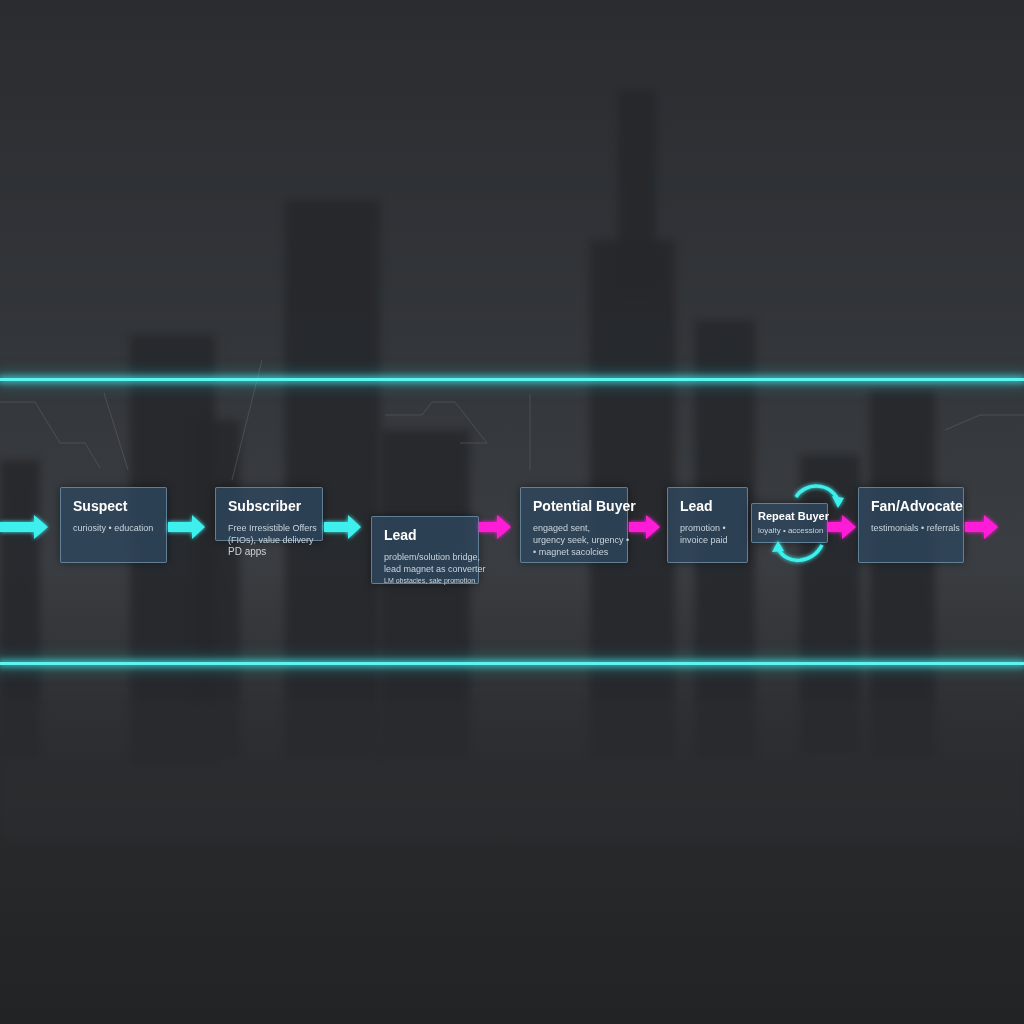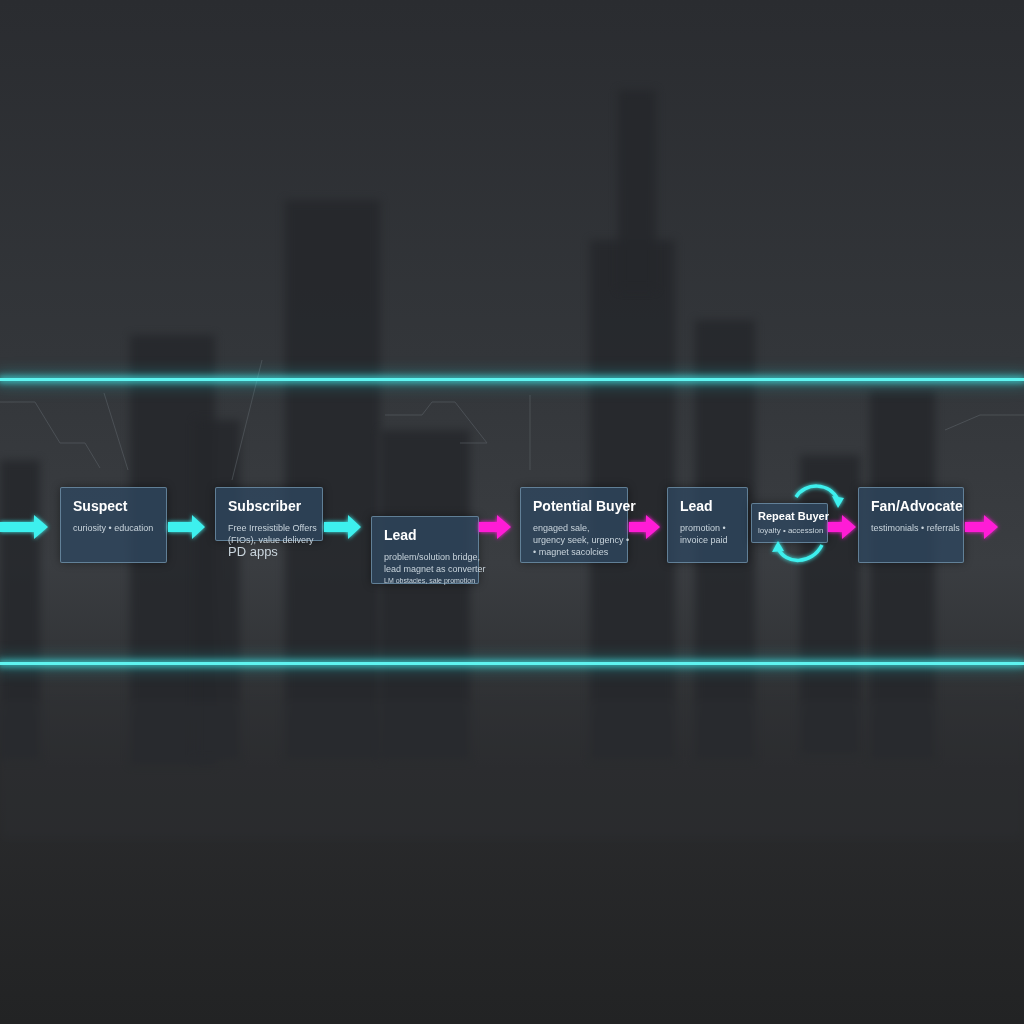--- a/index.html
+++ b/index.html
@@ -66,33 +66,33 @@
 
 <div class="stage" style="left:60px;top:487px;width:107px;height:76px;">
   <div class="title">Suspect</div>
   <div class="desc">curiosity • education</div>
 </div>
 
 <div class="stage" style="left:215px;top:487px;width:108px;height:54px;">
   <div class="title">Subscriber</div>
   <div class="desc">Free Irresistible Offers</div>
   <div class="desc">(FIOs), value delivery</div>
-  <div class="desc" style="font-size:13px;">PD apps</div>
+  <div class="desc" style="font-size:10px;">PD apps</div>
 </div>
 
 <div class="stage" style="left:371px;top:516px;width:108px;height:68px;">
   <div class="title">Lead</div>
   <div class="desc">problem/solution bridge,</div>
   <div class="desc">lead magnet as converter</div>
   <div class="desc" style="font-size:7px;">LM obstacles, sale promotion</div>
 </div>
 
 <div class="stage" style="left:520px;top:487px;width:108px;height:76px;">
   <div class="title">Potential Buyer</div>
-  <div class="desc">engaged sale,</div>
+  <div class="desc">engaged sent,</div>
   <div class="desc">urgency seek, urgency •</div>
   <div class="desc">• magnet sacolcies</div>
 </div>
 
 <div class="stage" style="left:667px;top:487px;width:81px;height:76px;">
   <div class="title">Lead</div>
   <div class="desc">promotion •</div>
   <div class="desc">invoice paid</div>
 </div>
 

